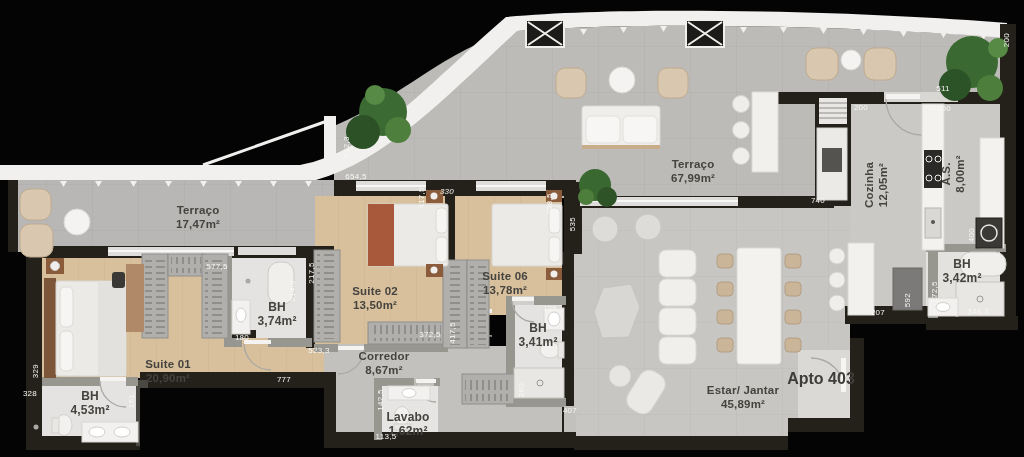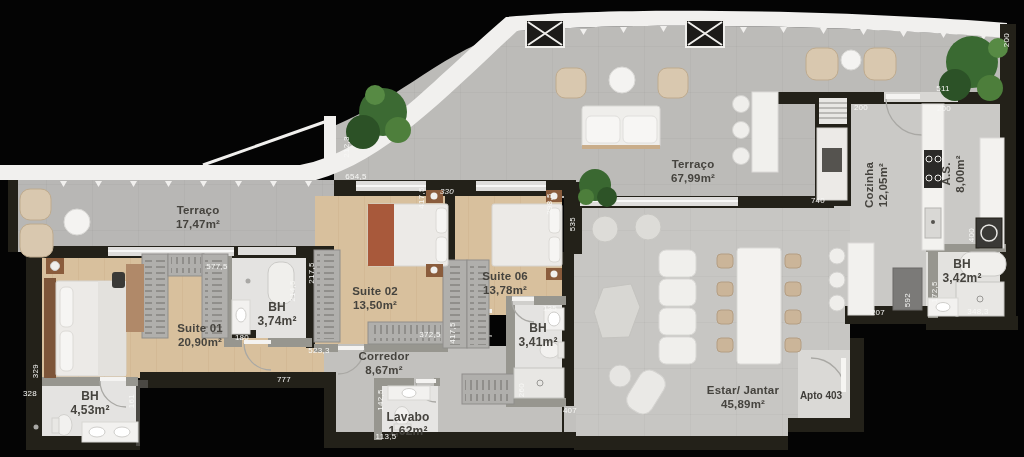--- a/index.html
+++ b/index.html
@@ -5,21 +5,21 @@
   html,body{margin:0;padding:0;background:#000;}
   #plan{position:relative;width:1024px;height:457px;background:#040404;overflow:hidden;
         font-family:"Liberation Sans",sans-serif;}
   #plan svg{position:absolute;left:0;top:0;}
   #labels{position:absolute;left:0;top:0;width:100%;height:100%;pointer-events:none;}
   .lbl{position:absolute;transform:translate(-50%,-50%);text-align:center;white-space:nowrap;}
   .lbl.vert{transform:translate(-50%,-50%) rotate(-90deg);}
   .room{color:#45433e;font-size:11.5px;font-weight:600;line-height:1.2;letter-spacing:.2px;}
   .room.sm{font-size:12px;}
   .dim{color:#f7f7f5;font-size:8px;font-weight:500;letter-spacing:.3px;}
-  .apto{color:#3f3d39;font-size:10px;font-weight:600;margin-top:16px;}
+  .apto{color:#3f3d39;font-size:16px;font-weight:600;}
 </style>
 </head>
 <body>
 
 <div id="plan">
 <svg width="1024" height="457" viewBox="0 0 1024 457">
   <defs>
     <pattern id="tiles" width="46" height="46" patternUnits="userSpaceOnUse">
       <path d="M46 0H0V46" fill="none" stroke="rgba(0,0,0,0.05)" stroke-width="1"></path>
     </pattern>
@@ -359,21 +359,21 @@
     <circle cx="990" cy="88" r="13" fill="#4d7e3b"></circle>
         <circle cx="998" cy="48" r="10" fill="#578a44"></circle>
   </g>
 </svg>
 
 <div id="labels">
       <div class="lbl room lg" style="left: 198px; top: 218px;">
         <div>Terraço</div>
         <div>17,47m²</div>
       </div>
-      <div class="lbl room lg" style="left: 168px; top: 336px; margin-left: 32px;">
+      <div class="lbl room lg" style="left: 168px; top: 372px;">
         <div>Suite 01</div>
         <div>20,90m²</div>
       </div>
       <div class="lbl room sm" style="left: 90px; top: 403px;">
         <div>BH</div>
         <div>4,53m²</div>
       </div>
       <div class="lbl room sm" style="left: 277px; top: 314px;">
         <div>BH</div>
         <div>3,74m²</div>

